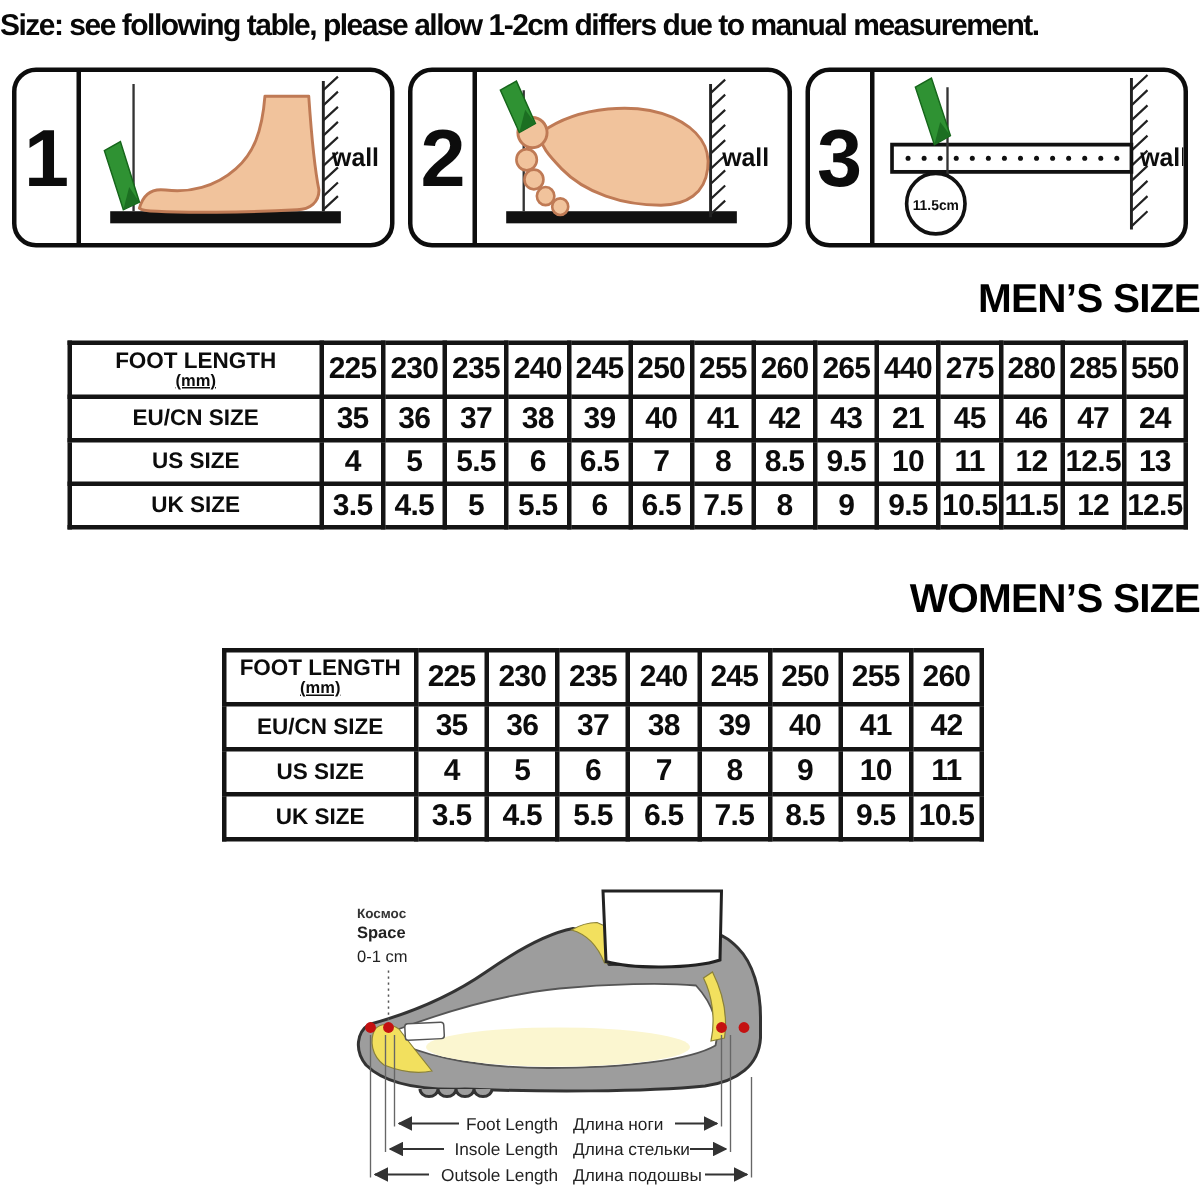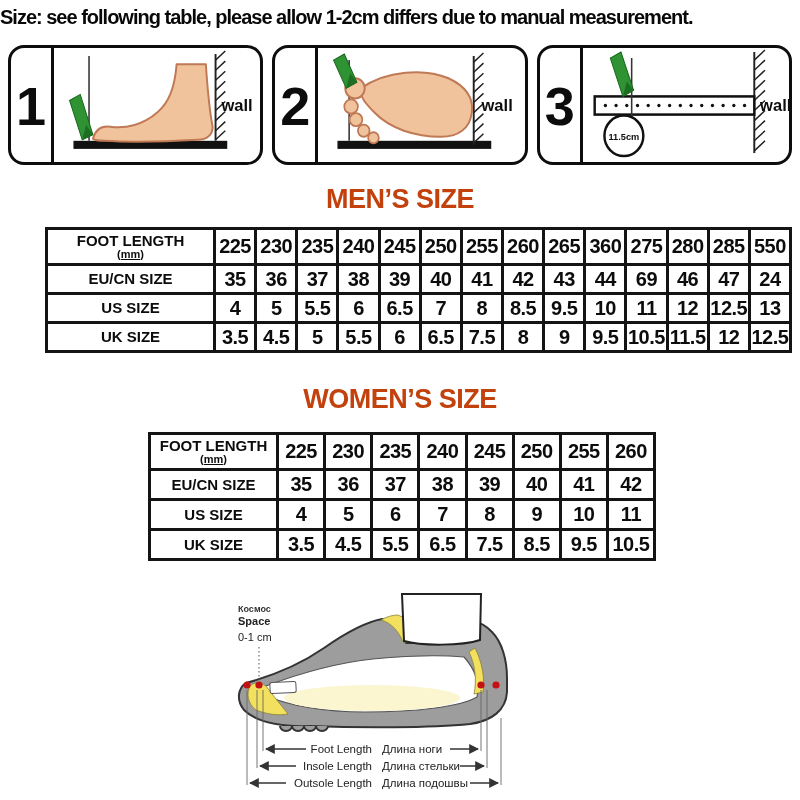--- a/index.html
+++ b/index.html
@@ -12,21 +12,21 @@
     font-size:20px;font-weight:bold;letter-spacing:-1px;white-space:nowrap;color:#080808;
   }
   .panels{position:absolute;top:45px;left:8px;width:784px;height:120px;display:flex;gap:9px;}
   .panel{flex:1;border:3.5px solid #0d0d0d;border-radius:16px;display:flex;overflow:hidden;background:#fff;}
   .pnum{
     width:40px;flex:none;border-right:3px solid #0d0d0d;display:flex;align-items:center;justify-content:center;
     font-size:54px;font-weight:bold;line-height:1;padding-top:2px;
   }
   .part{flex:1;position:relative;}
   .part svg{position:absolute;left:0;top:0;width:100%;height:100%;}
-  .sec-title{position:absolute;left:0;width:800px;text-align:center;font-size:27px;font-weight:bold;letter-spacing:-0.5px;color:#c2410c;}
+  .sec-title{position:absolute;left:0;width:800px;text-align:right;font-size:27px;font-weight:bold;letter-spacing:-0.5px;color:#000000;}
   #mens-title{top:184px;}
   #womens-title{top:384px;}
   table.size{position:absolute;border-collapse:collapse;table-layout:fixed;background:#fff;}
   table.size td{border:3px solid #141414;text-align:center;vertical-align:middle;padding:0;}
   #mens-table{left:45px;top:227px;width:747px;}
   #womens-table{left:148px;top:432px;width:508px;}
   tr.r0{height:36px;} tr.rx{height:29px;margin-top:40px;}
   #womens-table tr.rx{height:30px;}
   .lblwrap{font-size:15px;font-weight:bold;line-height:1.05;}
   .sub{font-size:11px;font-weight:bold;text-decoration:underline;}
@@ -128,41 +128,41 @@
         </td>
     <td class="val">225</td>
     <td class="val">230</td>
     <td class="val">235</td>
     <td class="val">240</td>
     <td class="val">245</td>
     <td class="val">250</td>
     <td class="val">255</td>
     <td class="val">260</td>
     <td class="val">265</td>
-    <td class="val">360</td>
+    <td class="val">440</td>
     <td class="val">275</td>
     <td class="val">280</td>
     <td class="val">285</td>
     <td class="val">550</td>
   </tr>
   <tr class="rx">
     <td>
           <div class="lblwrap">EU/CN SIZE</div>
         </td>
     <td class="val">35</td>
     <td class="val">36</td>
     <td class="val">37</td>
     <td class="val">38</td>
     <td class="val">39</td>
     <td class="val">40</td>
     <td class="val">41</td>
     <td class="val">42</td>
     <td class="val">43</td>
-    <td class="val">44</td>
-    <td class="val">69</td>
+    <td class="val">21</td>
+    <td class="val">45</td>
     <td class="val">46</td>
     <td class="val">47</td>
     <td class="val">24</td>
   </tr>
   <tr class="rx">
     <td>
           <div class="lblwrap">US SIZE</div>
         </td>
     <td class="val">4</td>
     <td class="val">5</td>

